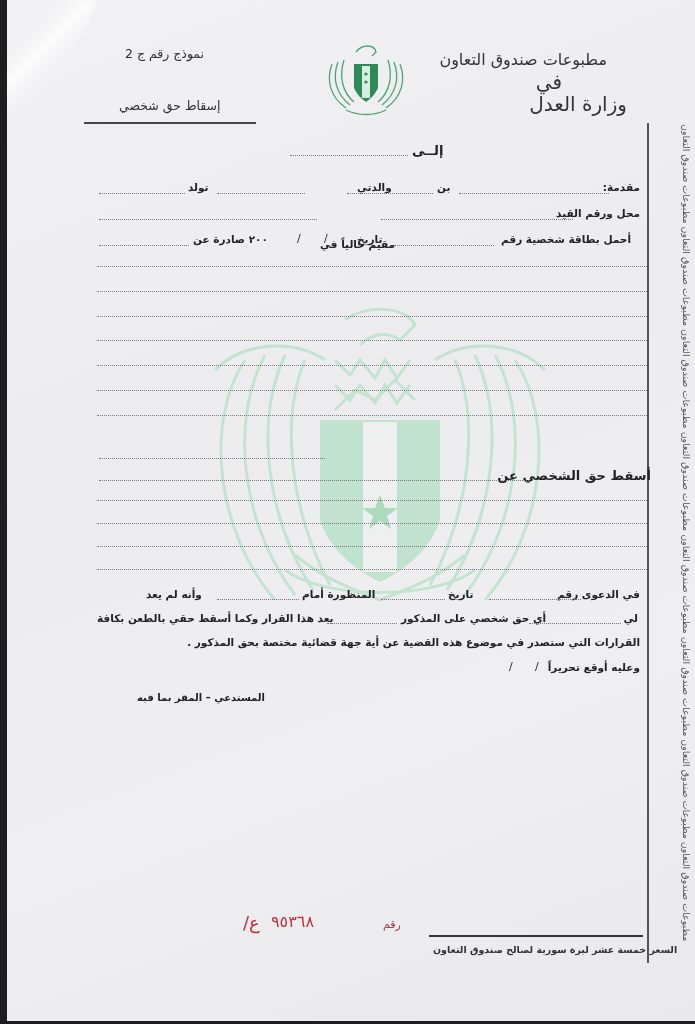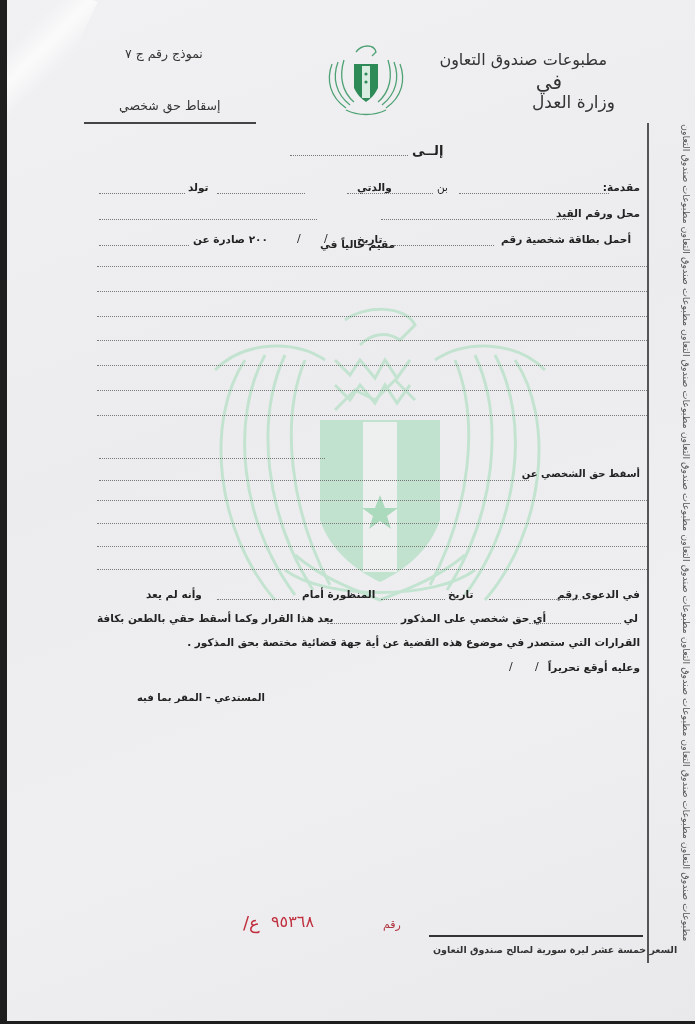--- a/index.html
+++ b/index.html
@@ -21,21 +21,21 @@
   }
   .abs { position:absolute; }
   .rtl { direction:rtl; unicode-bidi:embed; }
 
   
   .form-code { left:118px; top:46px; font-size:12.5px; color:#333; }
   .form-title { left:112px; top:98px; font-size:12.5px; color:#333; }
   .form-title-rule { left:77px; top:122px; width:172px; height:2px; background:#444; }
   .publisher { right:88px; top:50px; font-size:16px; font-weight:normal; color:#333; }
   .fi { right:133px; top:70px; font-size:20px; color:#333; }
-  .ministry { right:80px; top:92px; font-size:17px; color:#333; letter-spacing:1px; }
+  .ministry { right:68px; top:92px; font-size:20px; color:#333; letter-spacing:1px; }
 
   .emblem-small { left:315px; top:42px; width:88px; height:75px; }
   .emblem-big { left:178px; top:300px; width:390px; height:330px; opacity:0.9; }
 
   
   .vrule { left:640px; top:123px; width:1.5px; height:840px; background:#555; }
   .side-text {
     left:645px; top:124px; width:40px; height:835px;
     writing-mode: vertical-rl;
     font-size:9.5px; color:#555; white-space:nowrap; overflow:hidden;
@@ -93,37 +93,37 @@
       <path d="M66 18 C71 34 68 50 56 60"></path>
       <path d="M34 10 C40 2 52 2 54 10 L50 14"></path>
       <path d="M24 68 C36 74 52 74 64 68"></path>
     </g>
     <path d="M32 22 L56 22 L56 46 C52 54 48 57 44 60 C40 57 36 54 32 46 Z" fill="#2e8b57"></path>
     <rect x="40" y="24" width="8" height="32" fill="#d9eee0"></rect>
     <circle cx="44" cy="32" r="1.6" fill="#2e8b57"></circle>
     <circle cx="44" cy="40" r="1.6" fill="#2e8b57"></circle>
   </svg>
 
-  <div class="abs rtl form-code">نموذج رقم ج ٧</div>
+  <div class="abs rtl form-code">نموذج رقم ج 2</div>
   <div class="abs rtl form-title">إسقاط حق شخصي</div>
   <div class="abs form-title-rule"></div>
 
   <div class="abs rtl publisher">مطبوعات صندوق التعاون</div>
   <div class="abs rtl fi">في</div>
   <div class="abs rtl ministry">وزارة العدل</div>
 
   <div class="abs vrule"></div>
   <div class="abs side-text">مطبوعات صندوق التعاون  مطبوعات صندوق التعاون  مطبوعات صندوق التعاون  مطبوعات صندوق التعاون  مطبوعات صندوق التعاون  مطبوعات صندوق التعاون  مطبوعات صندوق التعاون  مطبوعات صندوق التعاون</div>
 
   <div class="abs rtl to-label">إلــى</div>
   <div class="abs dots to-dots"></div>
 
   <div class="abs rtl" style="right:55px;top:181px;font-size:10.5px;font-weight:bold;">مقدمة:</div>
   <div class="abs dots" style="left:452px;top:193px;width:150px;"></div>
-  <div class="abs rtl" style="left:430px;top:181px;font-size:10.5px;font-weight:normal;">بن</div>
+  <div class="abs rtl" style="left:430px;top:181px;font-size:10.5px;font-weight:bold;">بن</div>
   <div class="abs dots" style="left:340px;top:193px;width:86px;"></div>
   <div class="abs rtl" style="left:302px;top:181px;font-size:10.5px;font-weight:bold;margin-left:48px;">والدتي</div>
   <div class="abs dots" style="left:210px;top:193px;width:88px;"></div>
   <div class="abs rtl" style="left:181px;top:181px;font-size:10.5px;font-weight:bold;">تولد</div>
   <div class="abs dots" style="left:92px;top:193px;width:86px;"></div>
 
   <div class="abs rtl" style="right:55px;top:207px;font-size:10.5px;font-weight:bold;">محل ورقم القيد</div>
   <div class="abs dots" style="left:374px;top:219px;width:192px;"></div>
   <div class="abs rtl" style="left:313px;top:207px;font-size:10.5px;font-weight:bold;margin-top:31px;">مقيم حالياً في</div>
   <div class="abs dots" style="left:92px;top:219px;width:218px;"></div>
@@ -138,21 +138,21 @@
 
   <div class="fullline" style="top:266px;"></div>
   <div class="fullline" style="top:291px;"></div>
   <div class="fullline" style="top:316px;"></div>
   <div class="fullline" style="top:340px;"></div>
   <div class="fullline" style="top:365px;"></div>
   <div class="fullline" style="top:390px;"></div>
   <div class="fullline" style="top:415px;"></div>
 
   <div class="abs dots" style="left:92px;top:458px;width:226px;"></div>
-  <div class="abs rtl" style="right:55px;top:468px;font-size:10px;font-weight:bold;">أسقط حق الشخصي عن</div>
+  <div class="abs rtl" style="right:44px;top:468px;font-size:13px;font-weight:bold;">أسقط حق الشخصي عن</div>
   <div class="abs dots" style="left:92px;top:480px;width:430px;"></div>
 
   <div class="fullline" style="top:500px;"></div>
   <div class="fullline" style="top:523px;"></div>
   <div class="fullline" style="top:546px;"></div>
   <div class="fullline" style="top:569px;"></div>
 
   <div class="abs rtl" style="right:55px;top:588px;font-size:10.5px;font-weight:bold;">في الدعوى رقم</div>
   <div class="abs dots" style="left:482px;top:599px;width:92px;"></div>
   <div class="abs rtl" style="left:441px;top:588px;font-size:10.5px;font-weight:bold;">تاريخ</div>

